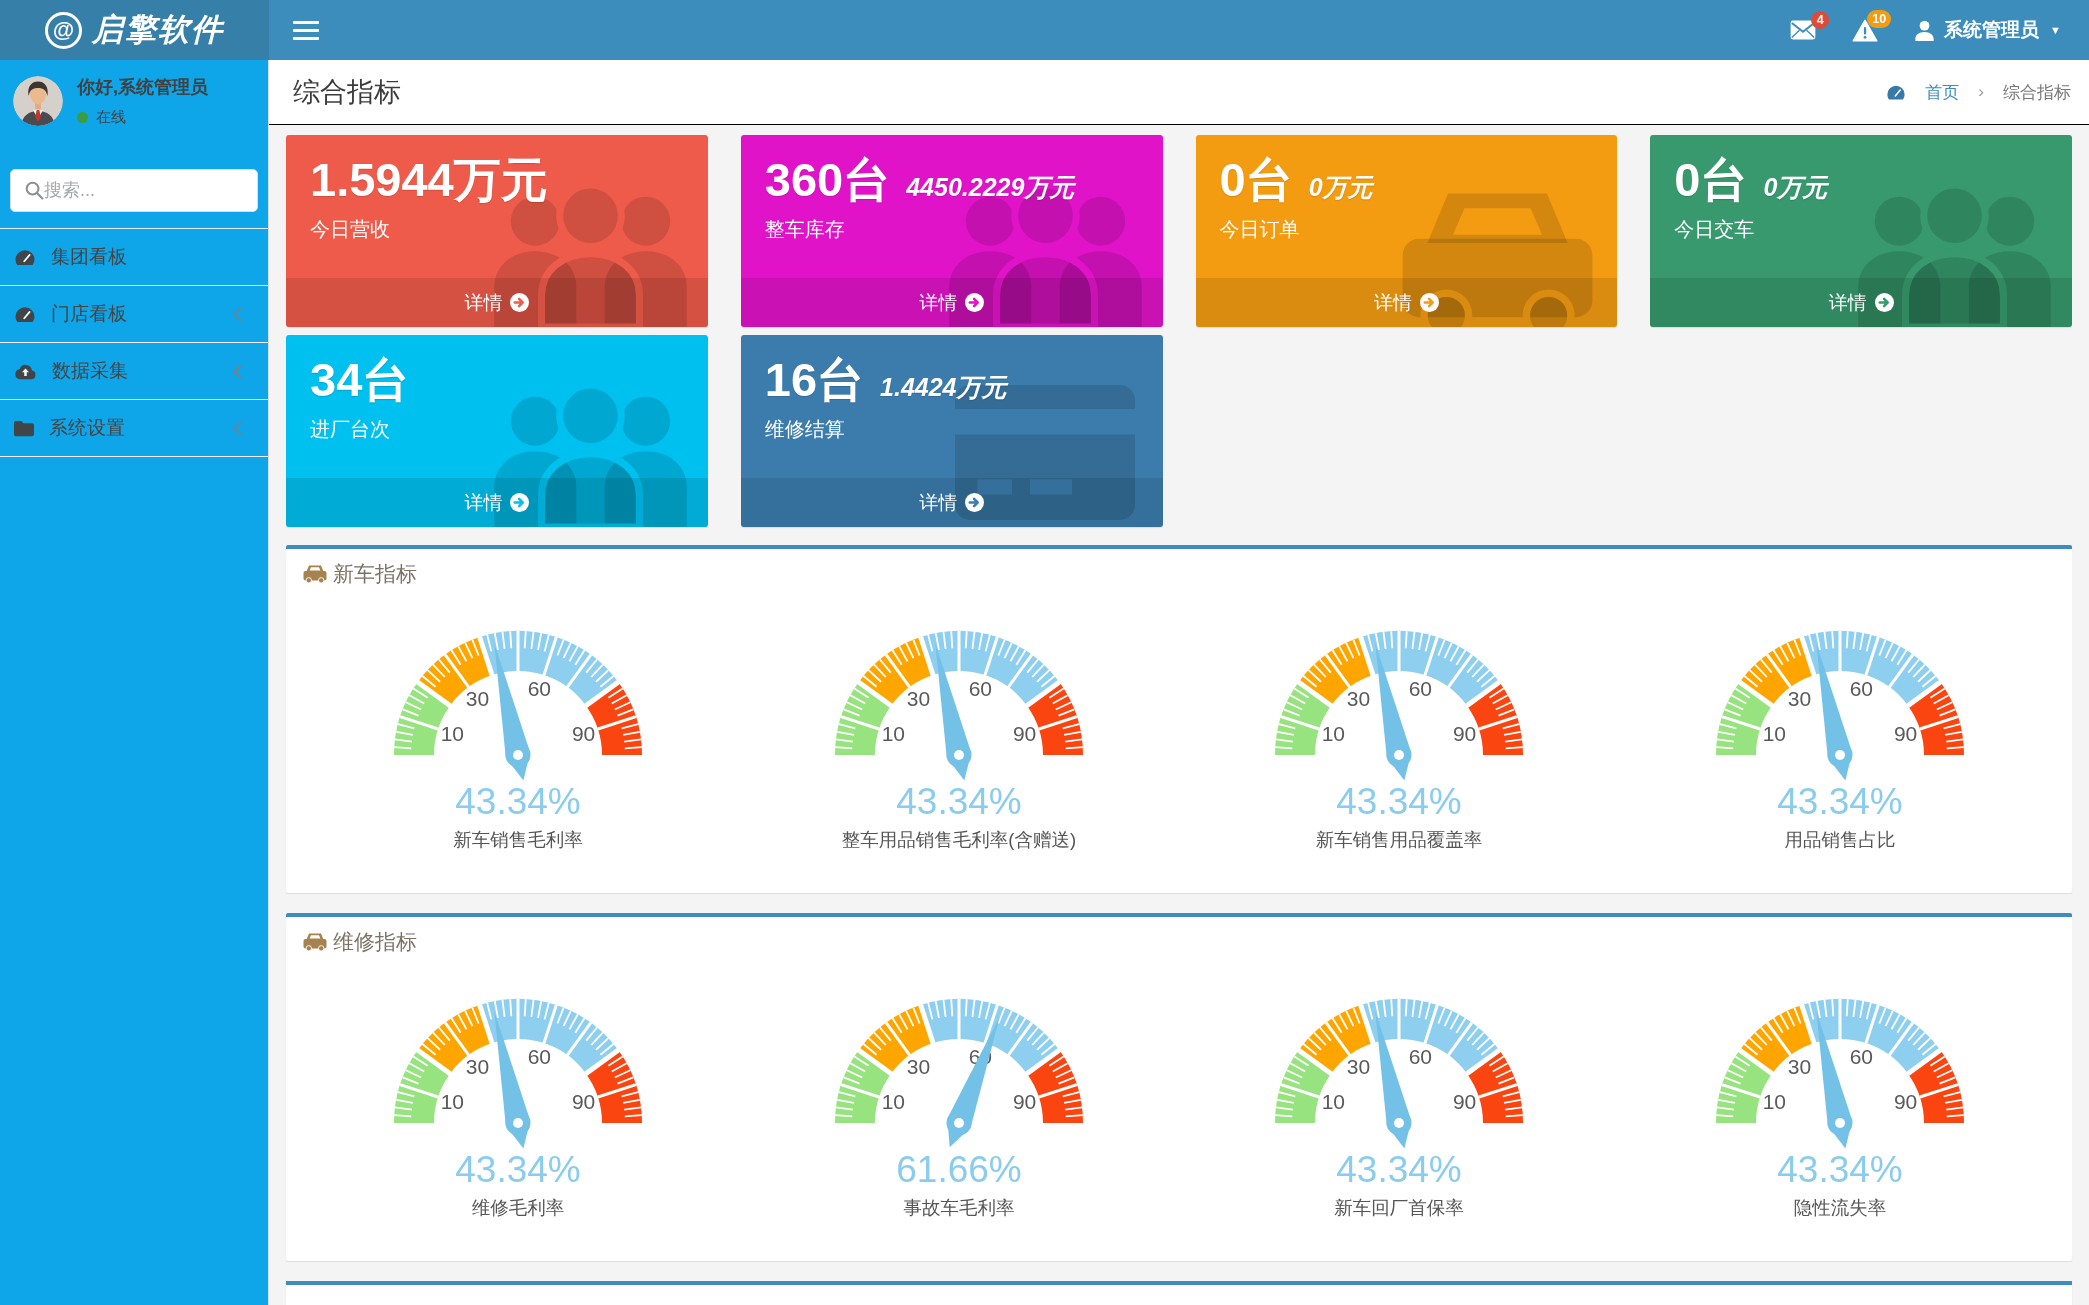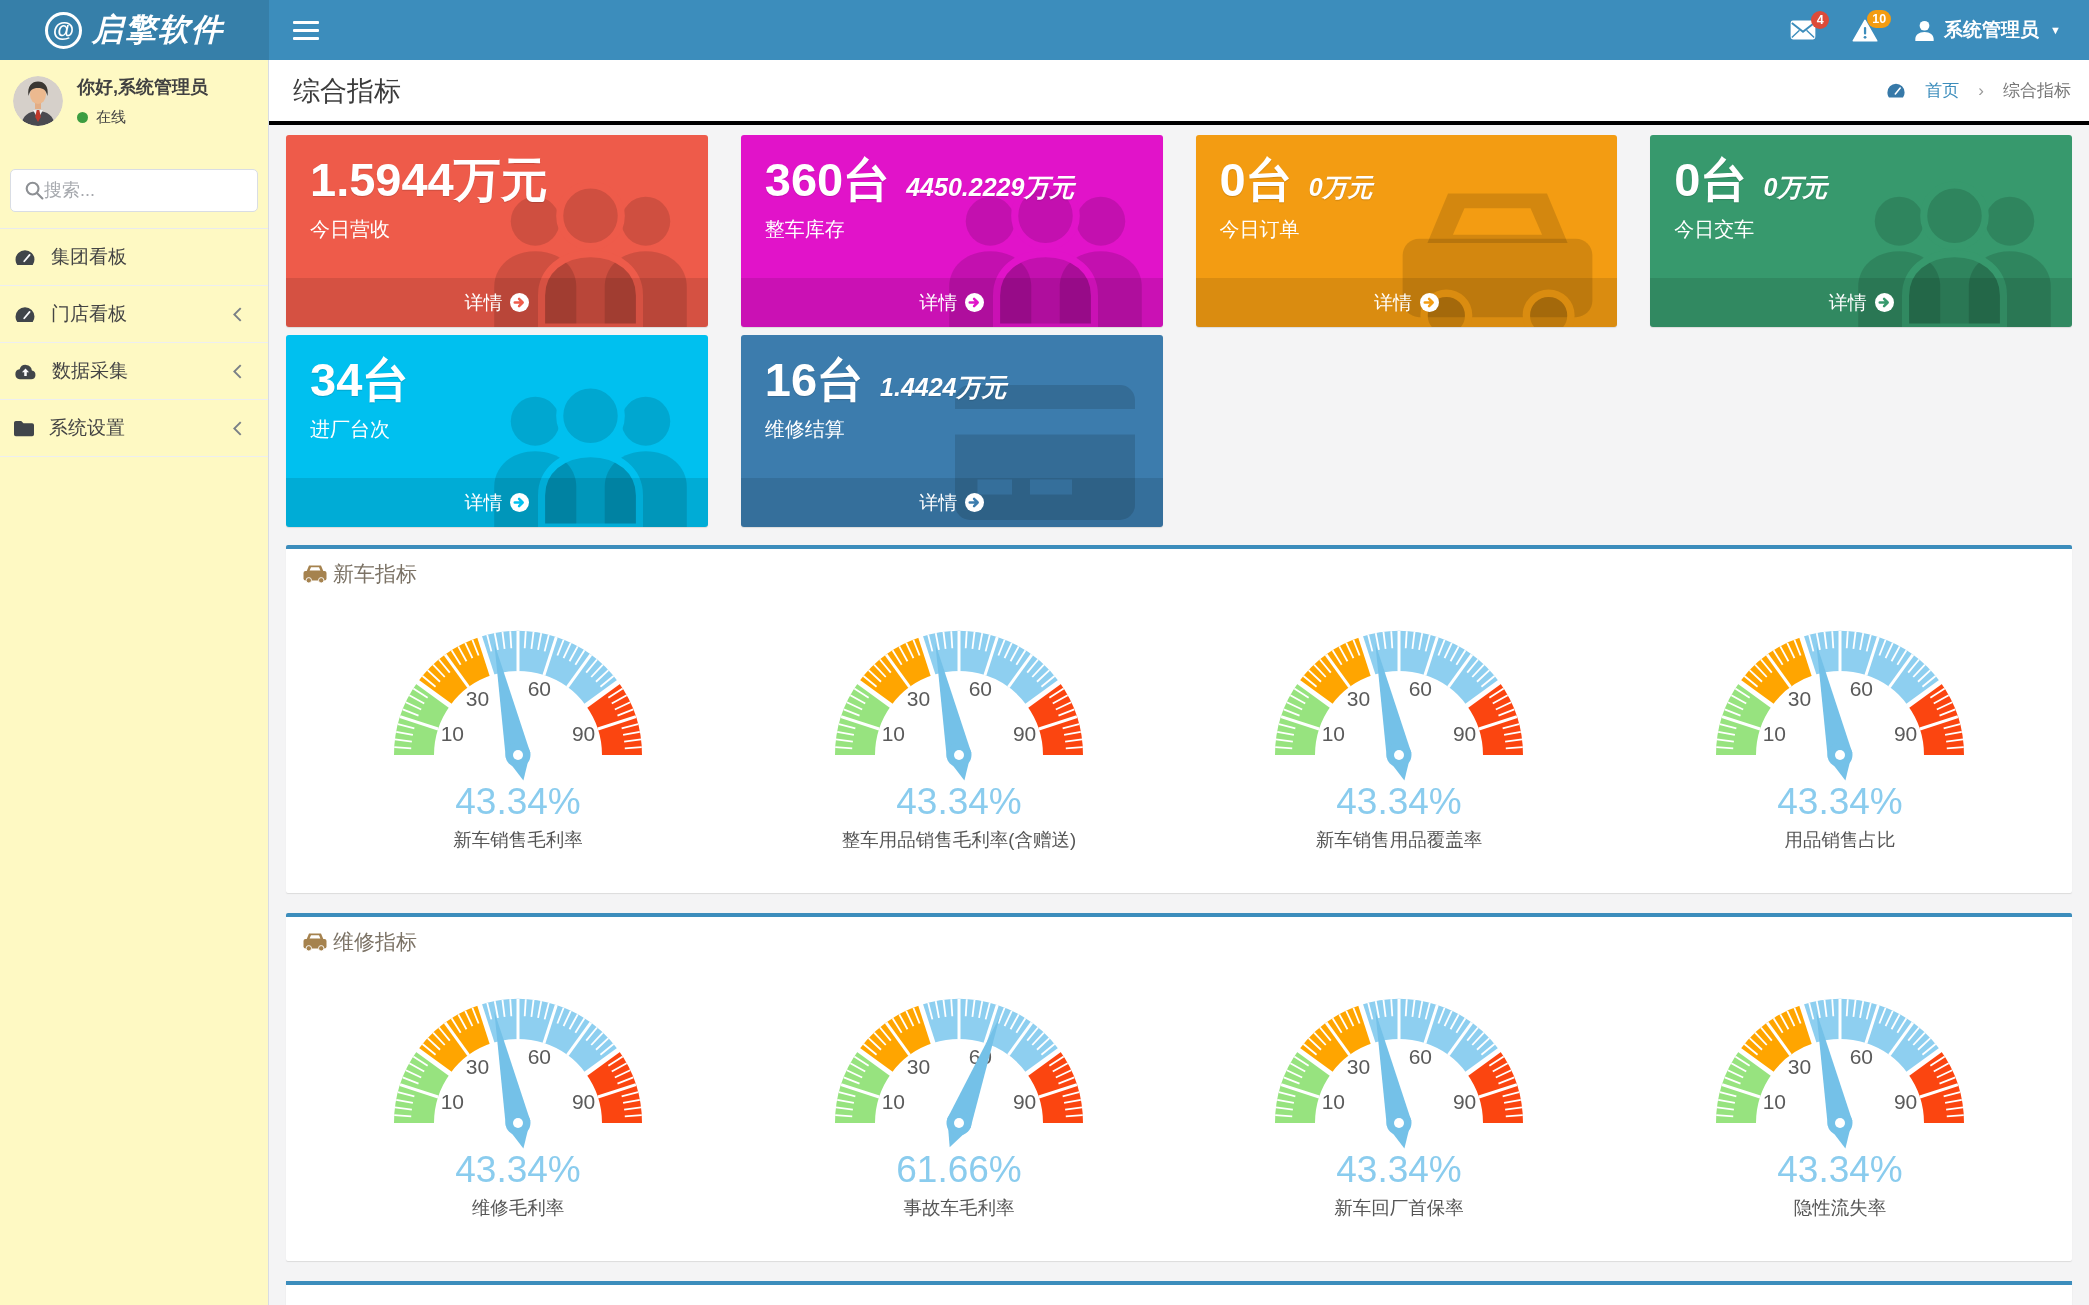--- a/index.html
+++ b/index.html
@@ -23,42 +23,42 @@
   .nav-item { position:relative; display:flex; align-items:center; gap:9px; cursor:pointer; }
   .badge { position:absolute; top:-9px; right:-13px; min-width:18px; height:18px; padding:0 5px;
     border-radius:9px; font-size:12.5px; line-height:18px; text-align:center; color:#fff; font-weight:bold; }
   .badge-red { background:#dd4b39; }
   .badge-orange { background:#f39c12; }
   .nav-user { font-size:19px; font-weight:bold; }
   .caret { font-size:11px; margin-left:2px; }
 
   
   .sidebar { position:absolute; top:60px; left:0; width:269px; bottom:0;
-    background:#fef9c3; border-right:1px solid #d8dce3; }
+    background:#0ea5e9; border-right:1px solid #d8dce3; }
   .user-panel { display:flex; align-items:center; gap:14px; padding:15px 13px 12px; }
   .avatar { width:50px; height:50px; border-radius:50%; overflow:hidden; flex:0 0 auto; }
   .greeting { font-size:18px; font-weight:bold; color:#414141; }
   .status-line { margin-top:9px; display:flex; align-items:center; gap:8px; font-size:15px; color:#414141; }
   .dot { width:11px; height:11px; border-radius:50%; background:#3c9d40; }
   .search { margin:30px 10px 16px; height:43px; background:#fff; border:1px solid #d9dde4;
     border-radius:5px; display:flex; align-items:center; padding:0 14px; }
   .search svg { flex:0 0 auto; }
   .search input { border:none; outline:none; flex:1; font-size:18px; color:#555; background:transparent;
     font-family:inherit; }
   .search input::placeholder { color:#a5a8ad; }
   .menu { list-style:none; border-top:1px solid #e9ebee; }
   .menu li { height:57px; display:flex; align-items:center; gap:15px; padding:0 26px 0 14px;
     font-size:19px; color:#444; border-bottom:1px solid #edeef1; cursor:pointer; }
   .menu li svg { flex:0 0 auto; }
   .m-icon { fill:#40454a; }
   .chev { margin-left:auto; }
 
   
   .content-wrapper { position:absolute; top:60px; left:269px; right:0; bottom:0; background:#f4f4f5; }
-  .content-header { height:65px; background:#fff; border-bottom:4px solid #000000;
+  .content-header { height:65px; background:#fff; border-bottom:1px solid #000000;
     display:flex; align-items:center; justify-content:space-between; padding:0 18px 0 24px; }
   .page-title { font-size:27px; font-weight:400; color:#3b3b3b; }
   .breadcrumb { display:flex; align-items:center; gap:19px; font-size:17px; color:#999; }
   .breadcrumb .home { color:#3c8dbc; cursor:pointer; }
   .breadcrumb .cur { color:#777; }
   .content { padding:10px 17px 0; }
 
   
   .boxes-grid { display:grid; grid-template-columns:repeat(4,1fr); gap:8px 33px; margin-bottom:18px; }
   .info-box { position:relative; height:192px; border-radius:3px; color:#fff; overflow:hidden;

